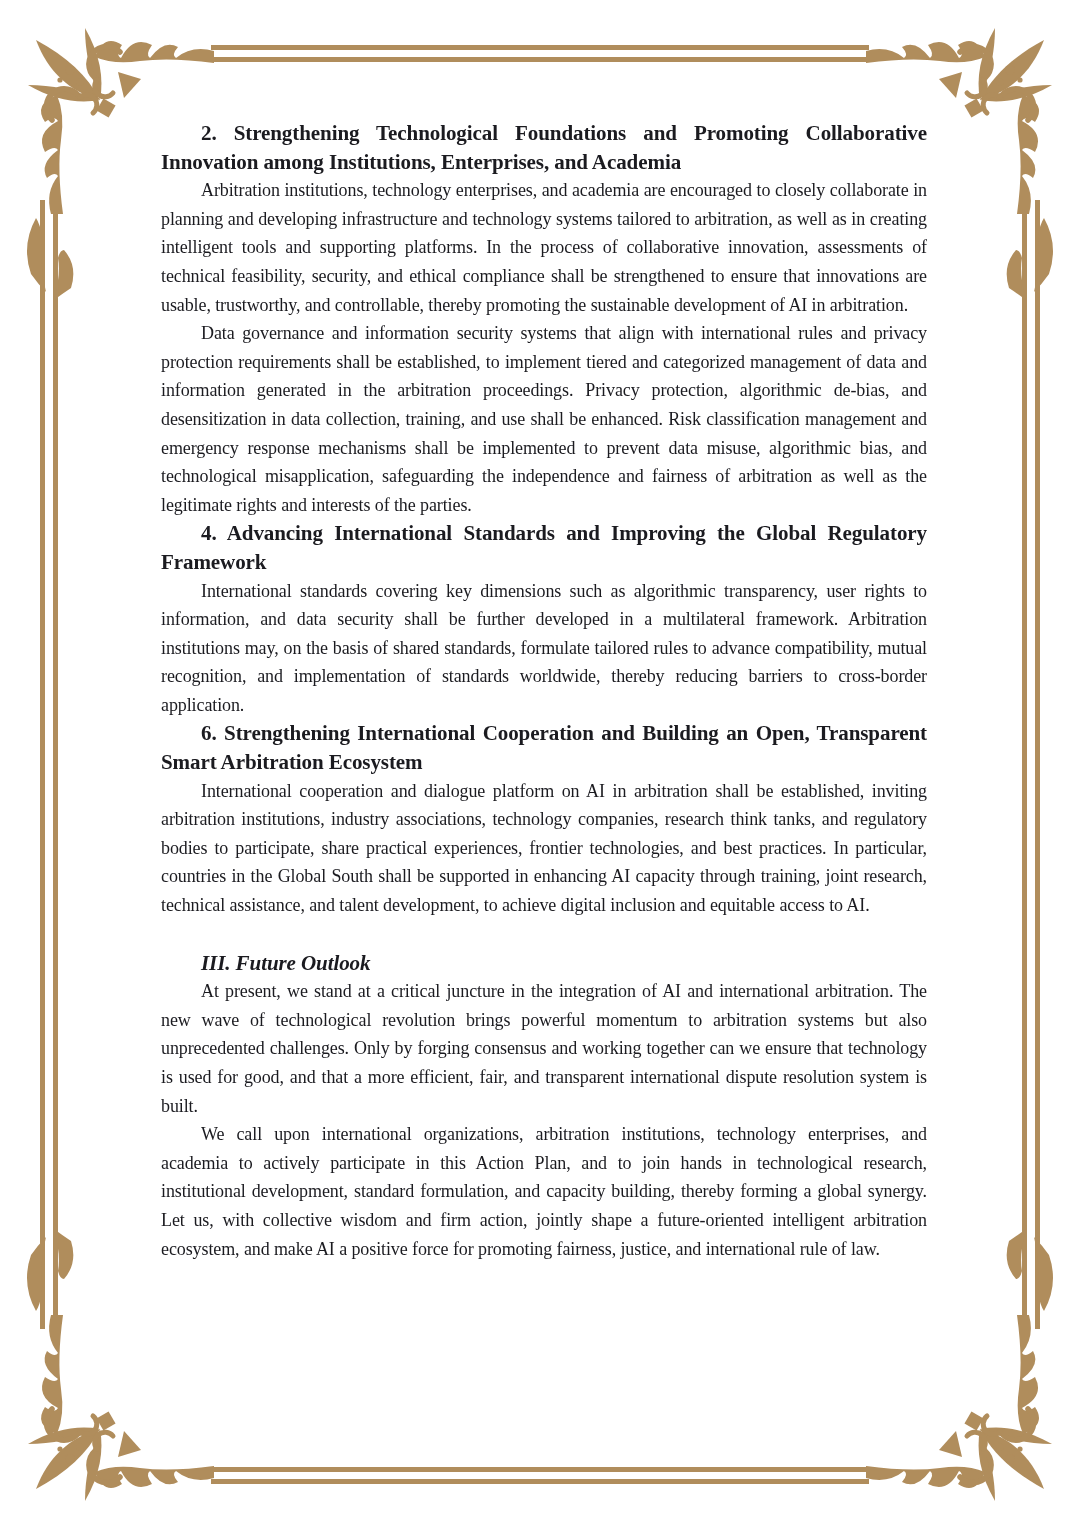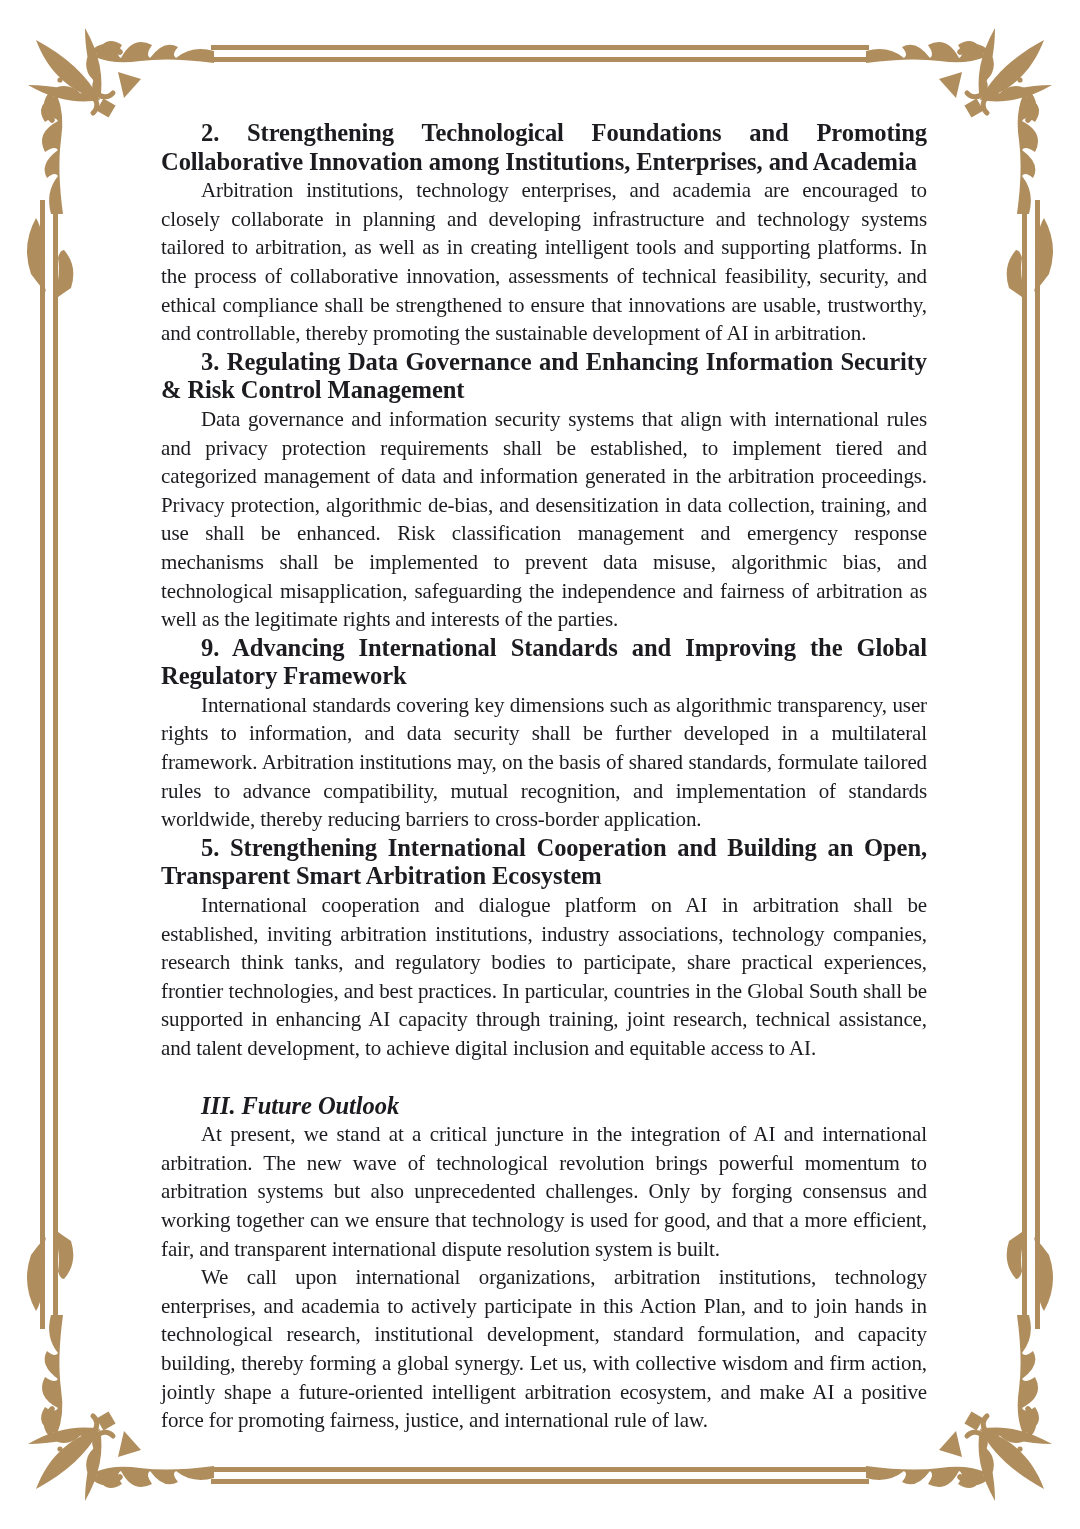--- a/index.html
+++ b/index.html
@@ -22,21 +22,21 @@
     left: 0; top: 0;
     width: 1080px; height: 1529px;
     pointer-events: none;
   }
   .content {
     position: absolute;
     left: 161px;
     top: 119px;
     width: 766px;
     color: #1b1b20;
-    font-size: 21px;
+    font-size: 18px;
     line-height: 28.6px;
     text-align: justify;
     text-align-last: left;
     letter-spacing: -0.1px;
   }
   .content .block {
     margin: 0;
     text-indent: 40px;
   }
   .content .heading {
@@ -102,24 +102,23 @@
 
     <use href="#corner"></use>
     <use href="#corner" transform="translate(1080,0) scale(-1,1)"></use>
     <use href="#corner" transform="translate(0,1529) scale(1,-1)"></use>
     <use href="#corner" transform="translate(1080,1529) scale(-1,-1)"></use>
   </svg>
 
   <div class="content" style="color: rgb(27, 27, 32);">
     <h3 class="block heading">2. Strengthening Technological Foundations and Promoting Collaborative Innovation among Institutions, Enterprises, and Academia</h3>
     <p class="block">Arbitration institutions, technology enterprises, and academia are encouraged to closely collaborate in planning and developing infrastructure and technology systems tailored to arbitration, as well as in creating intelligent tools and supporting platforms. In the process of collaborative innovation, assessments of technical feasibility, security, and ethical compliance shall be strengthened to ensure that innovations are usable, trustworthy, and controllable, thereby promoting the sustainable development of AI in arbitration.</p>
-    <h3 class="block heading">3. Regulating Data Governance and Enhancing Information Security &amp; Risk Control Management</h3>
     <p class="block">Data governance and information security systems that align with international rules and privacy protection requirements shall be established, to implement tiered and categorized management of data and information generated in the arbitration proceedings. Privacy protection, algorithmic de-bias, and desensitization in data collection, training, and use shall be enhanced. Risk classification management and emergency response mechanisms shall be implemented to prevent data misuse, algorithmic bias, and technological misapplication, safeguarding the independence and fairness of arbitration as well as the legitimate rights and interests of the parties.</p>
-    <h3 class="block heading">9. Advancing International Standards and Improving the Global Regulatory Framework</h3>
+    <h3 class="block heading">4. Advancing International Standards and Improving the Global Regulatory Framework</h3>
     <p class="block">International standards covering key dimensions such as algorithmic transparency, user rights to information, and data security shall be further developed in a multilateral framework. Arbitration institutions may, on the basis of shared standards, formulate tailored rules to advance compatibility, mutual recognition, and implementation of standards worldwide, thereby reducing barriers to cross-border application.</p>
-    <h3 class="block heading">5. Strengthening International Cooperation and Building an Open, Transparent Smart Arbitration Ecosystem</h3>
+    <h3 class="block heading">6. Strengthening International Cooperation and Building an Open, Transparent Smart Arbitration Ecosystem</h3>
     <p class="block">International cooperation and dialogue platform on AI in arbitration shall be established, inviting arbitration institutions, industry associations, technology companies, research think tanks, and regulatory bodies to participate, share practical experiences, frontier technologies, and best practices. In particular, countries in the Global South shall be supported in enhancing AI capacity through training, joint research, technical assistance, and talent development, to achieve digital inclusion and equitable access to AI.</p>
     <h3 class="block heading spaced-above">III. Future Outlook</h3>
     <p class="block">At present, we stand at a critical juncture in the integration of AI and international arbitration. The new wave of technological revolution brings powerful momentum to arbitration systems but also unprecedented challenges. Only by forging consensus and working together can we ensure that technology is used for good, and that a more efficient, fair, and transparent international dispute resolution system is built.</p>
     <p class="block">We call upon international organizations, arbitration institutions, technology enterprises, and academia to actively participate in this Action Plan, and to join hands in technological research, institutional development, standard formulation, and capacity building, thereby forming a global synergy. Let us, with collective wisdom and firm action, jointly shape a future-oriented intelligent arbitration ecosystem, and make AI a positive force for promoting fairness, justice, and international rule of law.</p>
   </div>
 
 </div>
 
 </body></html>

